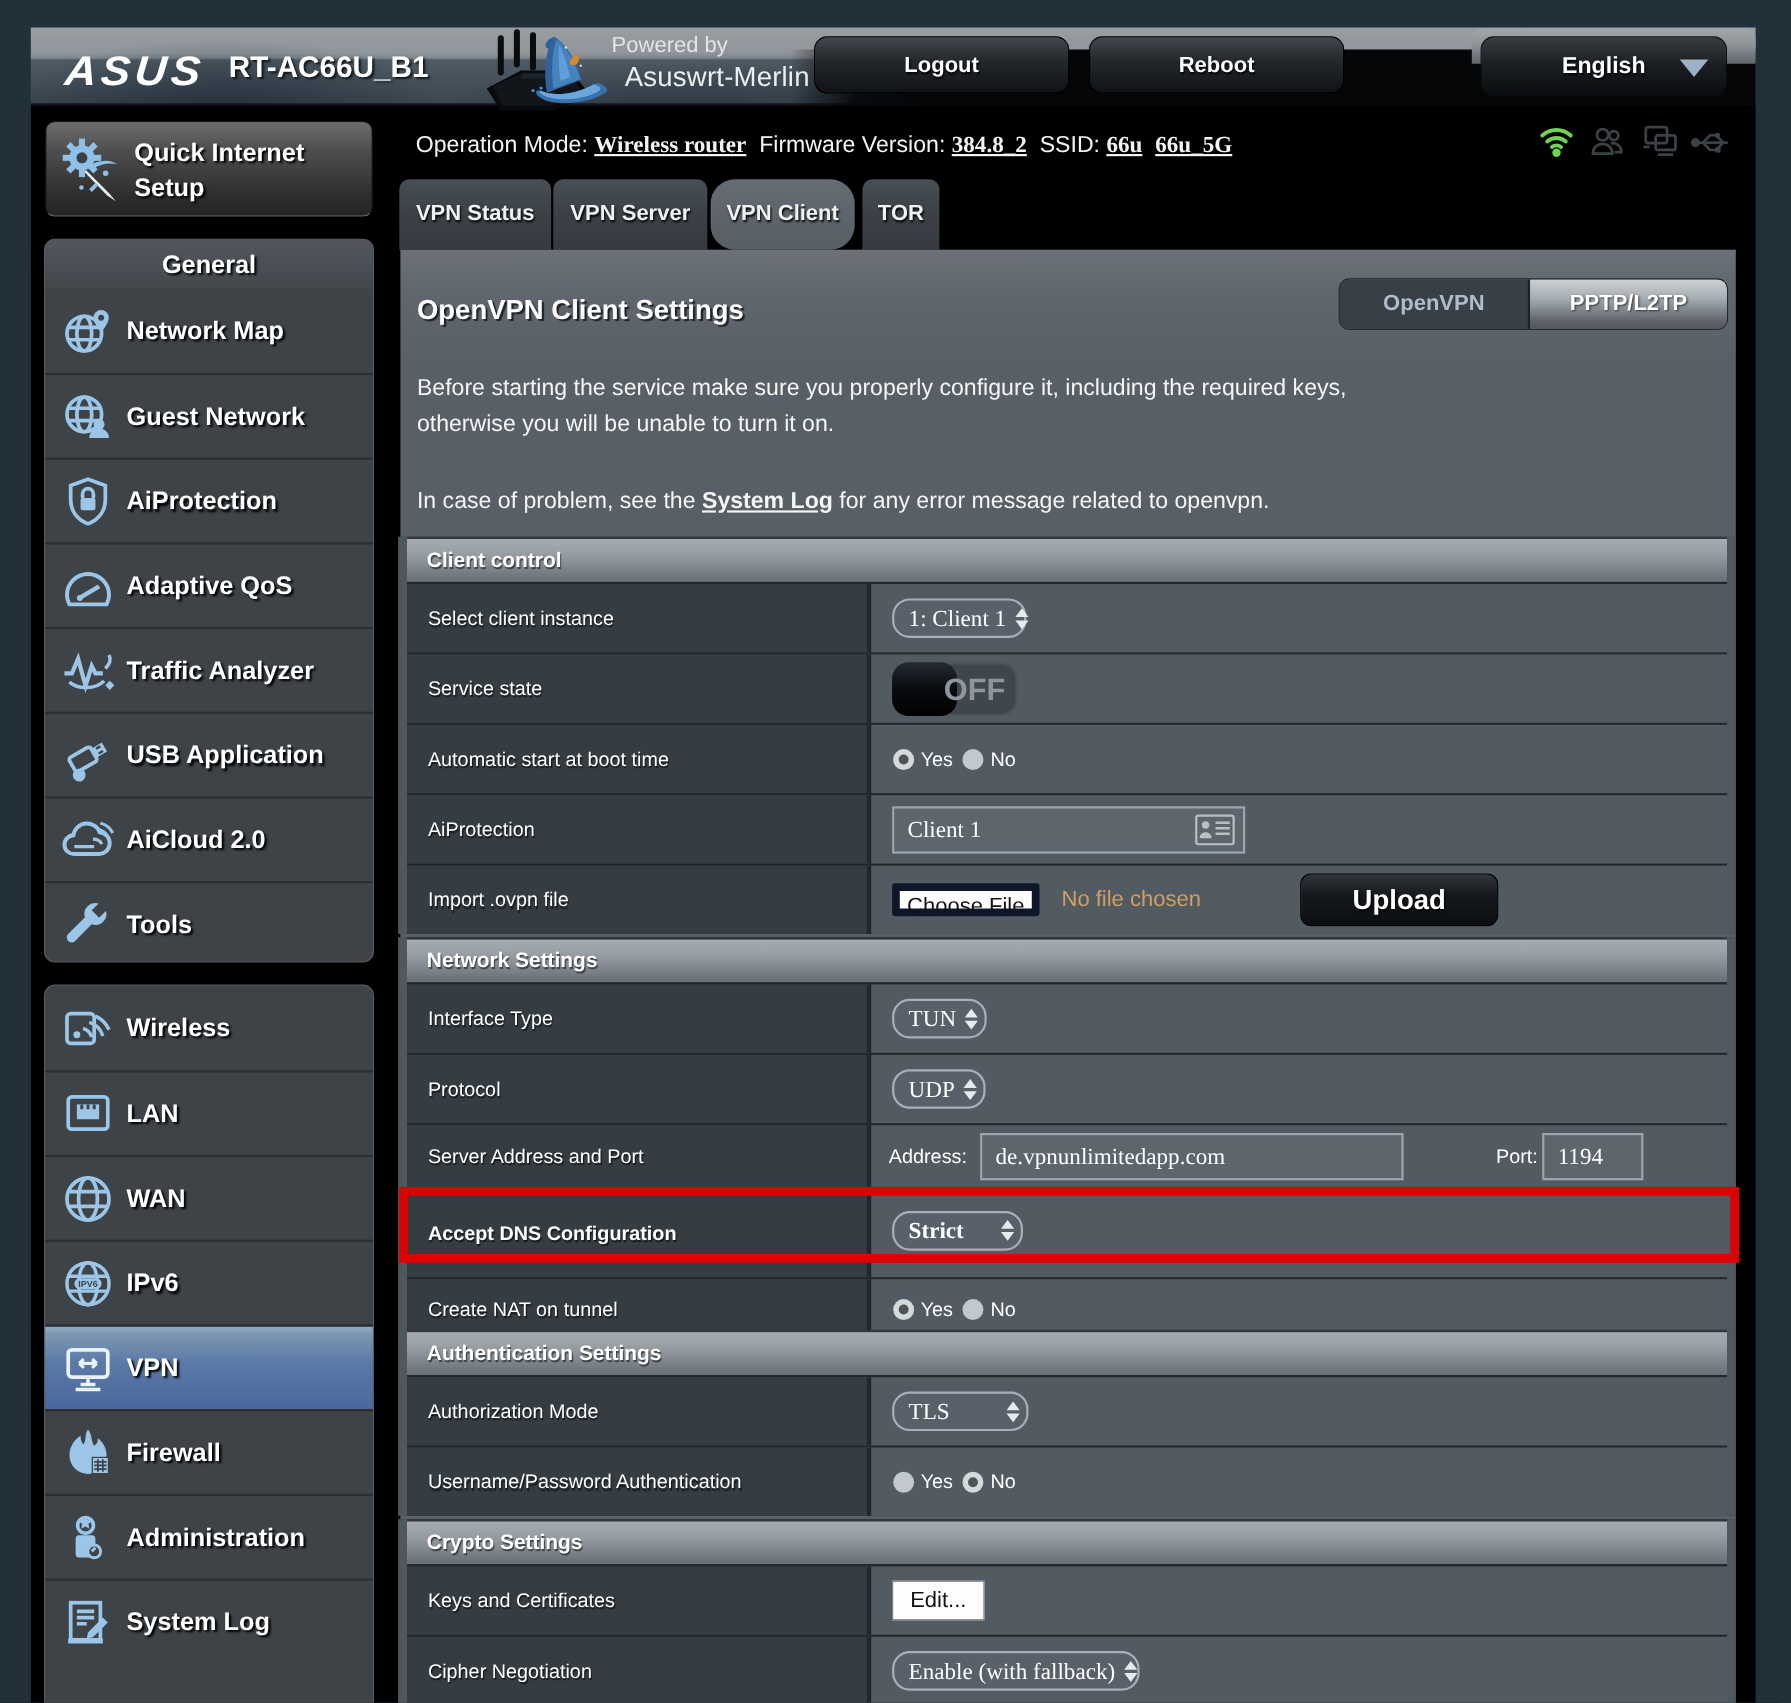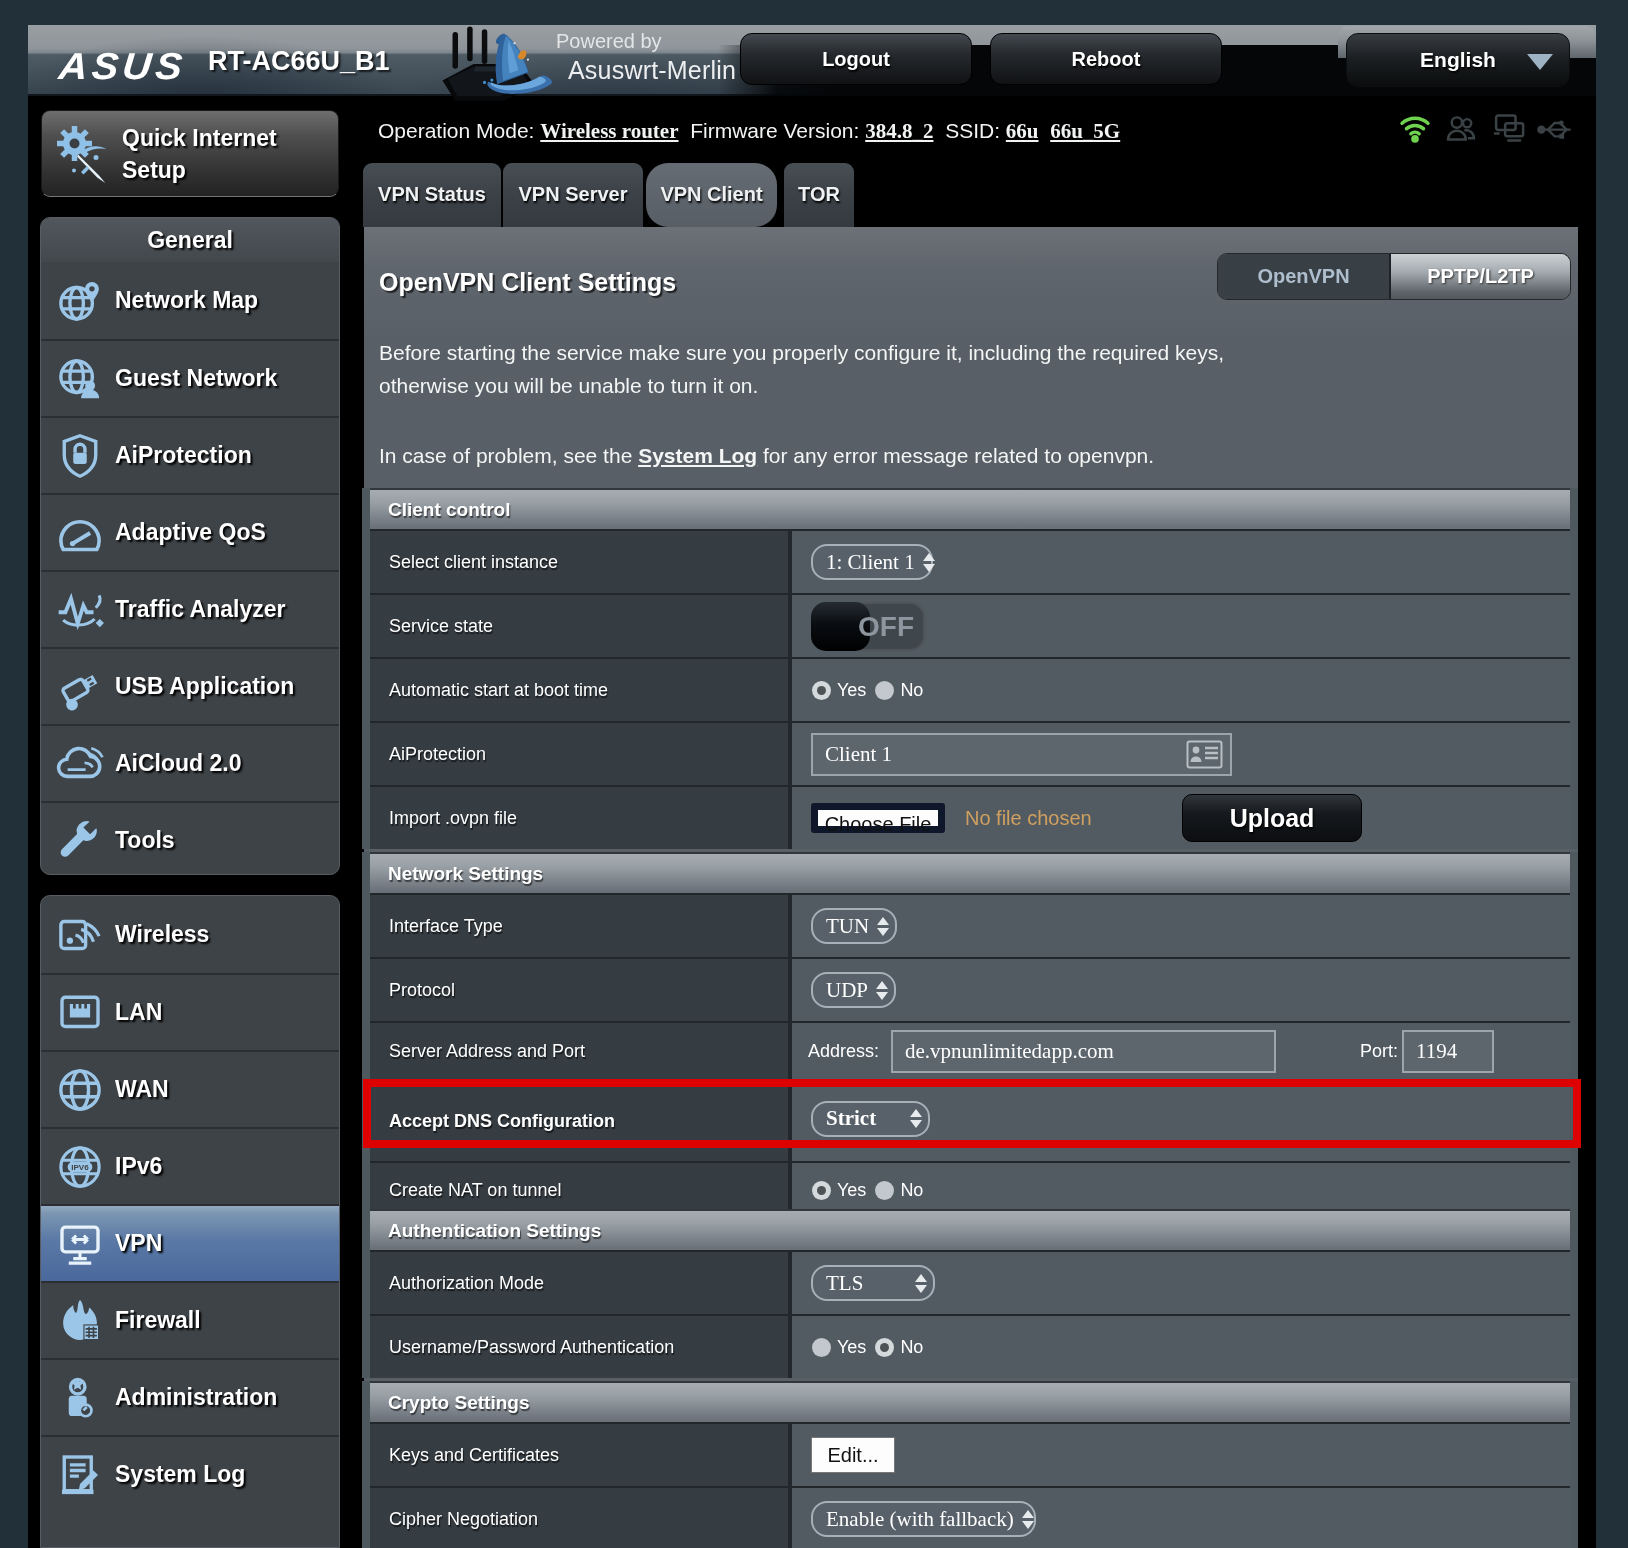--- a/index.html
+++ b/index.html
@@ -407,21 +407,21 @@
           <div class="fv" style="padding-left:20px;">
         <span class="radio on"></span>
             <span class="rlbl">Yes</span>
             <span class="radio off"></span>
             <span class="rlbl">No</span>
           </div>
         </div>
       <div class="frow h64">
           <div class="fl">AiProtection</div>
           <div class="fv">
-        <div class="tinput" style="width:421px;">Client 1
+        <div class="tinput" style="width:321px;">Client 1
           <svg width="37" height="29" viewBox="0 0 37 29" style="position:absolute;right:7px;top:5px;" fill="none" stroke="#b8c0c6" stroke-width="2">
             <rect x="1.5" y="1.5" width="34" height="26" rx="2"></rect>
                 <circle cx="10" cy="10" r="3.4" fill="#b8c0c6" stroke="none"></circle>
             <path d="M4.5 22c0-3.3 2.5-5.5 5.5-5.5s5.5 2.2 5.5 5.5" fill="#b8c0c6" stroke="none"></path>
             <path d="M19 8h13M19 13h13M19 18h13" stroke-width="2.4"></path>
               </svg>
         </div>
           </div>
         </div>
       <div class="frow h64">

